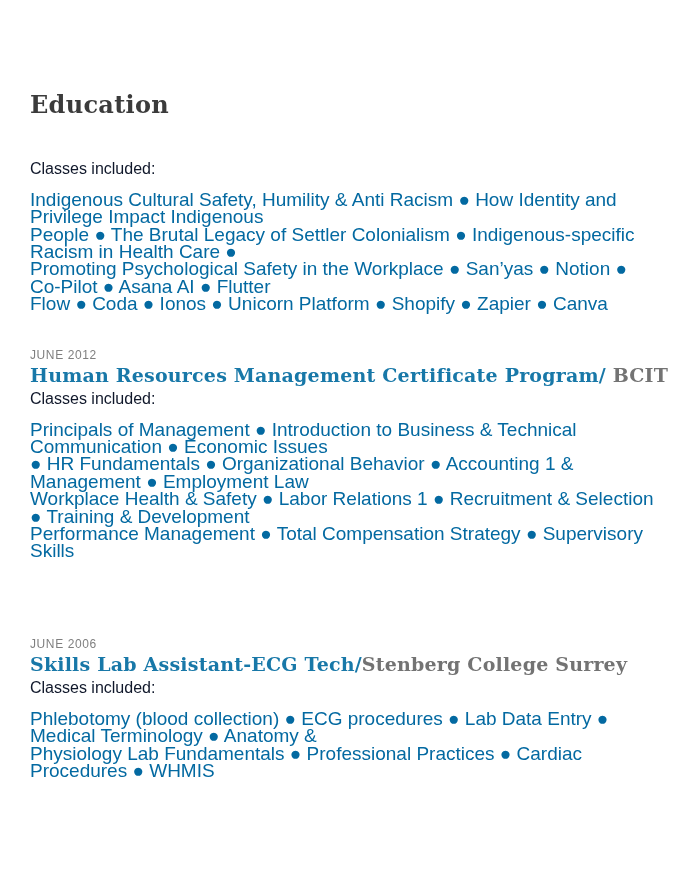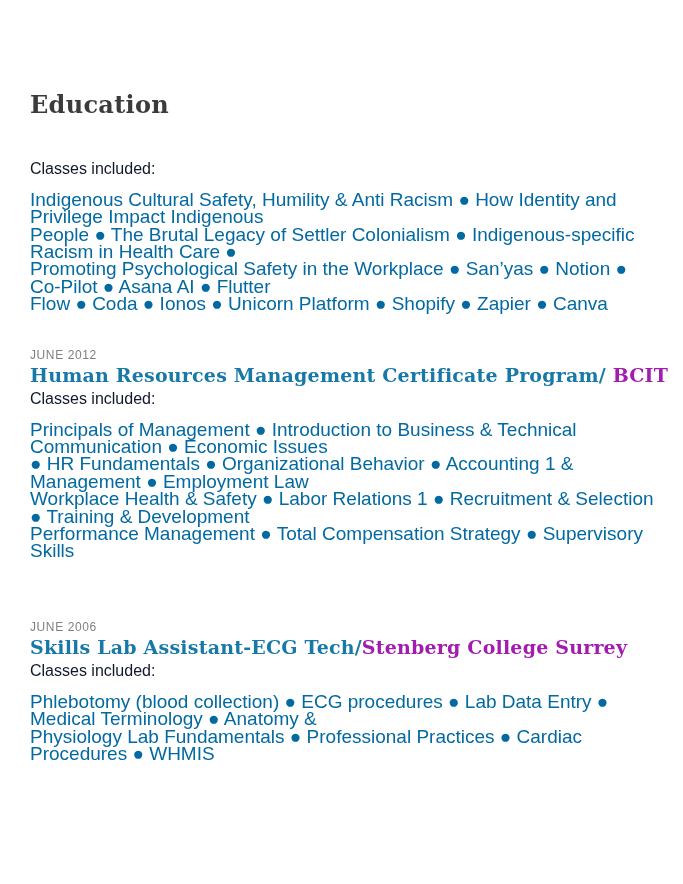--- a/index.html
+++ b/index.html
@@ -23,39 +23,39 @@
     font-size: 24px;
     line-height: 1.2;
     letter-spacing: 0.3px;
     color: #3b3b3b;
     margin: 3px 0 40px 0;
   }
   .entry {
     margin: 0;
   }
   .entry.gap-md { margin-bottom: 35px; }
-  .entry.gap-lg { margin-bottom: 60px; }
+  .entry.gap-lg { margin-bottom: 77px; }
   .entry-date {
     font-size: 12px;
     line-height: 14px;
     letter-spacing: 0.6px;
     color: #7f7f7f;
     margin: 0 0 1px 0;
   }
   h2.entry-title {
     font-family: "DejaVu Serif", serif;
     font-weight: bold;
     font-size: 19px;
     line-height: 24px;
     letter-spacing: 0.2px;
     margin: 0 0 3px 0;
     white-space: nowrap;
   }
   .title-primary { color: #1878a8; }
-  .title-secondary { color: #a21caf; }
+  .title-secondary { color: #737373; }
   .classes-label {
     font-size: 16px;
     line-height: 17px;
     color: #0f172a;
     margin: 0;
   }
   .course-list {
     font-size: 19px;
     line-height: 17.4px;
     color: #0369a1;

